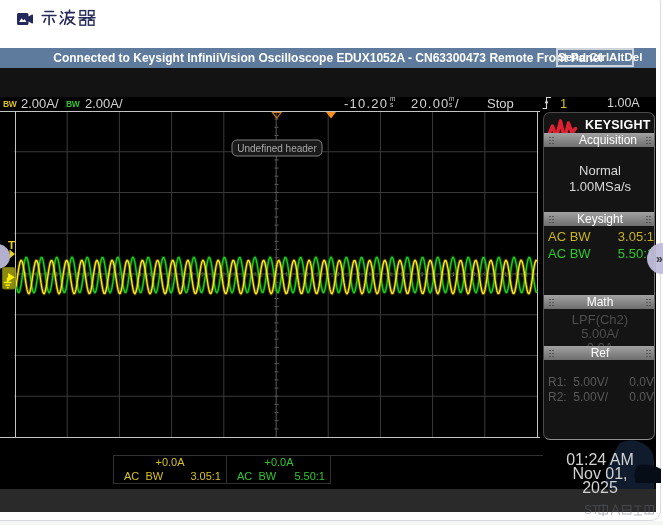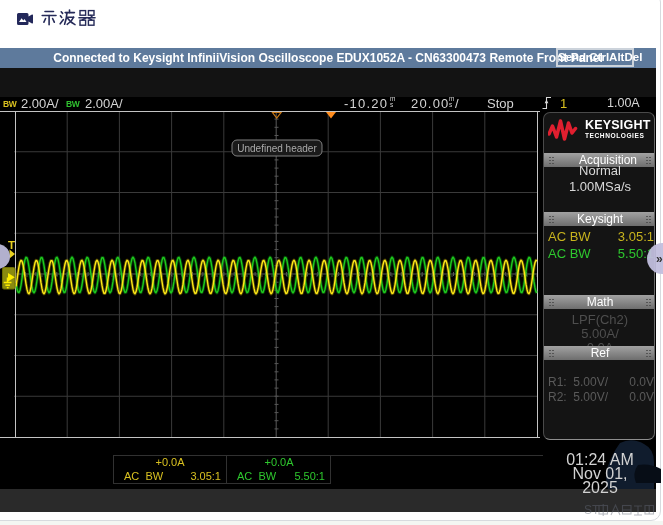--- a/index.html
+++ b/index.html
@@ -213,21 +213,21 @@
 
 <div class="abs" style="left:543px;top:112px;width:112px;height:328px;background:#141414;border:1px solid #4a4a4a;border-bottom:1.5px solid #8e8e8e;border-right:1px solid #6a6a6a;border-radius:7px;overflow:hidden;">
 
  <div style="position:absolute;left:0;top:0;width:112px;height:32px;">
   <svg style="position:absolute;left:4px;top:5px" width="32" height="24" viewBox="0 0 32 24">
    <path d="M1 16 L4.5 8 L8.5 19 L12.5 3 L16.5 21 L20.5 5 L24 15 L27.5 10.5" stroke="#e01f2f" stroke-width="3.5" fill="none" stroke-linejoin="round" stroke-linecap="round"></path>
   </svg>
   <div style="position:absolute;left:41px;top:5px;font-size:12.5px;font-weight:bold;color:#fff;letter-spacing:0.2px;">KEYSIGHT</div>
   <div style="position:absolute;left:41px;top:19px;font-size:6.6px;font-weight:bold;color:#fff;letter-spacing:0.55px;">TECHNOLOGIES</div>
  </div>
- <div class="hdr" style="top:40px;padding-left:16px;">Acquisition</div>
+ <div class="hdr" style="top:20px;padding-left:16px;">Acquisition</div>
  <div class="ptxt" style="top:50px;">Normal</div>
  <div class="ptxt" style="top:66px;">1.00MSa/s</div>
  <div class="hdr" style="top:99px;">Keysight</div>
  <div class="row" style="top:116px;color:#c8b41e;">
       <span>AC BW</span>
       <span>3.05:1</span>
     </div>
  <div class="row" style="top:133px;color:#2ec82e;">
       <span>AC BW</span>
       <span>5.50:1</span>

